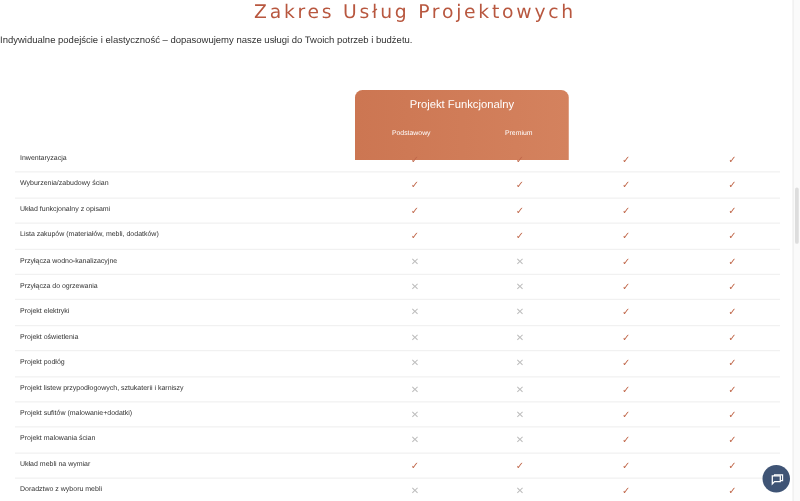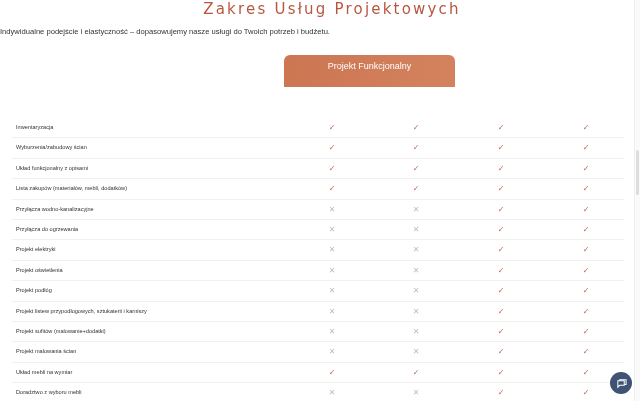--- a/index.html
+++ b/index.html
@@ -15,21 +15,21 @@
     text-align: center;
     font-family: "DejaVu Sans", sans-serif;
     font-size: 15px; letter-spacing: 2.2px;
     color: #b8573f; line-height: 18px; top: 0px;
   }
   .subtitle {
     position: absolute; top: 27px; left: 0; width: 640px;
     text-align: left; font-size: 7.6px; color: #333;
   }
   .hdr {
-    position: absolute; top: 55px; height: 32px;
+    position: absolute; top: 72px; height: 56px;
     color: #fff; border-radius: 6px 6px 0 0;
   }
   .hdr.func { left: 284px; width: 171px; background: linear-gradient(90deg,#cc7652,#d4825e); }
   .hdr.wyk { left: 453px; width: 171px; background: linear-gradient(90deg,#b85c3f,#bf6649); border-radius: 6px 6px 0 0; }
   .hdr .name { position: absolute; top: 6px; left: 0; width: 100%; text-align: center; font-size: 9px; }
   .hdr .sub { position: absolute; top: 32px; font-size: 5.5px; width: 80px; text-align: center; }
   .hdr .sub.a { left: 5px; }
   .hdr .sub.b { right: 0px; }
   .rows { position: absolute; top: 118px; left: 12px; width: 612px; }
   .row {

